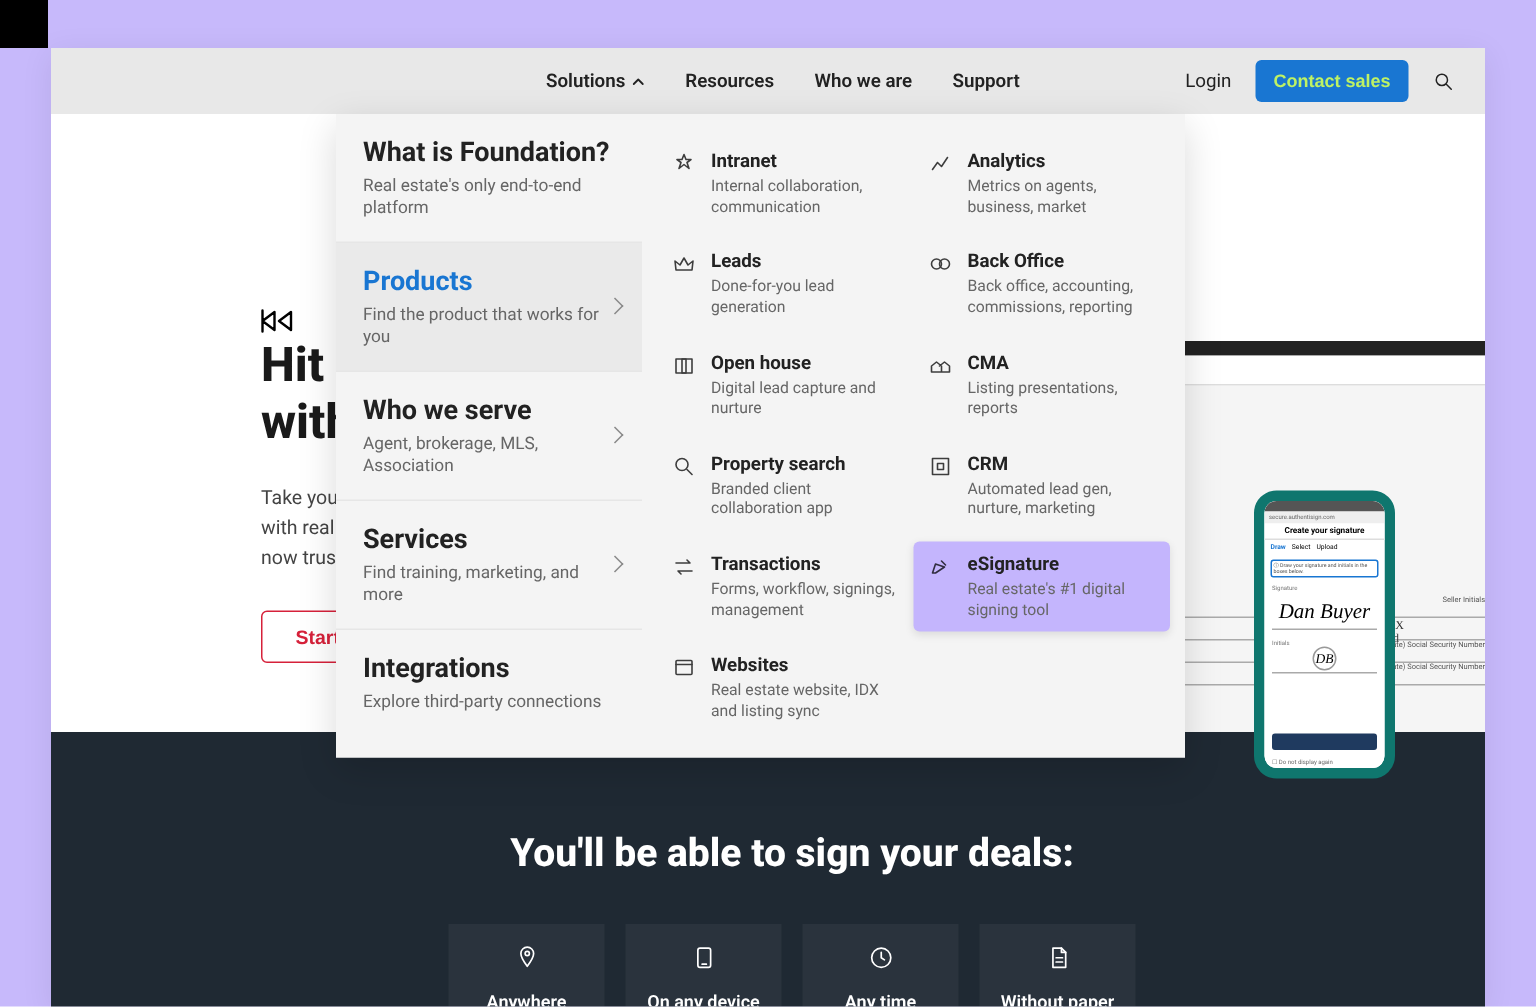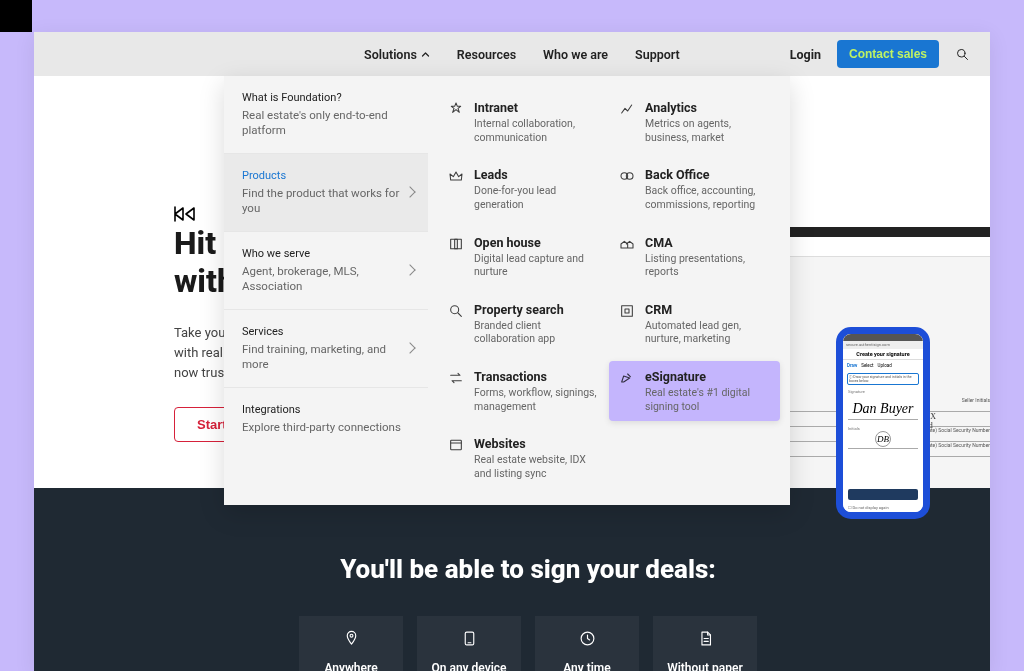--- a/index.html
+++ b/index.html
@@ -4,54 +4,54 @@
 <style>
 * { margin: 0; padding: 0; box-sizing: border-box; }
 body { font-family: -apple-system, BlinkMacSystemFont, "Segoe UI", Roboto, sans-serif; background: #c7b9fb; width: 1024px; height: 671px; overflow: hidden; position: relative; }
 .logo-badge { position: absolute; top: 0; left: 0; width: 32px; height: 32px; background: #000; display:flex; align-items:center; justify-content:center; }
 .logo-badge svg { width: 18px; height: 18px; }
 .page { position: absolute; left: 34px; top: 32px; right: 34px; height: 640px; background: #fff; box-shadow: 0 4px 20px rgba(0,0,0,0.08); overflow: hidden; }
 .topbar { height: 44px; background: #e8e8e8; display: flex; align-items: center; justify-content: space-between; padding: 0 20px; font-size: 12.5px; color: #222; }
 .nav { display: flex; gap: 27px; margin-left: 310px; }
 .nav-item { font-weight: 600; cursor: pointer; display:flex; align-items:center; gap:4px;text-align:center; }
 .nav-right { display: flex; align-items: center; gap: 16px; }
-.login { font-weight: 700; cursor: pointer; }
+.login { font-weight: 400; cursor: pointer; }
 .btn-contact { background: #1976d2; color: #bef264; font-weight: 600; padding: 7px 12px; border-radius: 4px; font-size: 12px; cursor: pointer; border:none; }
 .search-icon { width: 15px; height: 15px; cursor: pointer; }
 
 
 .hero { position: relative; padding: 108px 0 0 140px; height: 420px; }
 .logo-mark { position:absolute; top:130px; left:140px; }
 .hero h1 { font-size: 32px; font-weight: 800; line-height: 1.2; margin-top: 40px; color:#1a1a1a;}
 .hero p { font-size: 13px; color:#444; margin-top: 22px; max-width: 360px; line-height:1.55; }
 .btn-outline { display:inline-block; margin-top: 24px; border:1.5px solid #d6213a; color:#d6213a; font-weight:600; font-size:13px; padding:9px 22px; border-radius:4px; background:#fff; cursor:pointer;}
 .dark-section { position:absolute; left:0; right:0; top:456px; bottom:0; background:#1f2933; color:#fff; text-align:center; padding-top:66px;padding-left:32px;}
 .dark-section h2 { font-size:26px; font-weight:800; }
 .tiles { display:flex; gap:14px; justify-content:center; margin-top:32px; }
 .tile { width:104px; height:90px; background:rgba(255,255,255,0.05); display:flex; flex-direction:column; align-items:center; justify-content:flex-start; padding-top:14px; gap:14px; font-size:12px; font-weight:600;}
 .tile svg { width:17px; height:17px; stroke:#fff; }
 
 
 .laptop { position:absolute; right:-30px; top:195px; width:430px; height:290px; background:#222; border-radius:14px 14px 0 0; border:10px solid #222; border-bottom:none; z-index:0;}
 .laptop-screen { width:100%; height:100%; background:#f5f5f5; border-radius:4px; overflow:hidden; position:relative;}
 .laptop-base { position:absolute; right:-60px; top:470px; width:500px; height:18px; background:#222; border-radius:0 0 16px 16px;}
-.phone { position:absolute; right:60px; top:295px; width:94px; height:192px; background:#fff; border:7px solid #1d4ed8; border-radius:15px; z-index:2;}
+.phone { position:absolute; right:60px; top:295px; width:94px; height:192px; background:#fff; border:7px solid #0f766e; border-radius:15px; z-index:2;}
 .phone-screen { width:100%; height:100%; background:#fff; border-radius:8px; overflow:hidden; font-size:5px; position:relative;}
 .form-lines { position:absolute; top:160px; left:80px; right:20px; }
 .form-line { border-bottom:1px solid #aaa; height:15px; position:relative; font-size:5px; color:#555; text-align:left; padding-left:2px;}
 .sign-here { position:absolute; right:100px; top:179px; background:#ffe98a; border:1px solid #d6b200; font-size:6px; padding:1px 3px; font-weight:700;}
 .signed { font-family:cursive; font-size:13px; position:absolute; }
 
 
 .mega { position:absolute; left:190px; top:44px; width:566px; background:#f4f4f4; box-shadow:0 8px 24px rgba(0,0,0,0.15); z-index:20; display:flex; font-size:12.5px;}
 .mega-left { width:204px; background:#f4f4f4;}
 .mega-left .mrow { padding:15px 18px; border-bottom:1px solid #e6e6e6; position:relative; cursor:pointer;}
 .mega-left .mrow.first { background:#f4f4f4; }
 .mega-left .mrow.active { background:#eaeaea; }
-.mega-left .mrow h4 { font-size:11px; font-weight:400; color:#222; margin-bottom:4px;}
+.mega-left .mrow h4 { font-size:18px; font-weight:700; color:#222; margin-bottom:4px;}
 .mega-left .mrow.active h4 { color:#1976d2; }
 .mega-left .mrow p { font-size:11.5px; color:#666; line-height:1.3;}
 .mega-left .mrow .chev { position:absolute; right:14px; top:50%; transform:translateY(-50%); width:8px; height:8px; border-right:1.5px solid #888; border-top:1.5px solid #888; transform:translateY(-50%) rotate(45deg);}
 .mega-right { flex:1; background:#f4f4f4; padding:16px 10px; display:grid; grid-template-columns:1fr 1fr; column-gap:0; row-gap:7px; align-content:start;}
 .prod { display:flex; gap:10px; padding:8px 10px; border-radius:4px; cursor:pointer; align-items:flex-start;}
 .prod.active { background:#c4b5fd; box-shadow:0 2px 6px rgba(0,0,0,0.1);}
 .prod .picon { width:16px; height:16px; flex-shrink:0; margin-top:1px; opacity:0.75; }
 .prod h5 { font-size:12.5px; font-weight:700; color:#222; margin-bottom:2px;}
 .prod p { font-size:10.5px; color:#666; line-height:1.3;}
 

